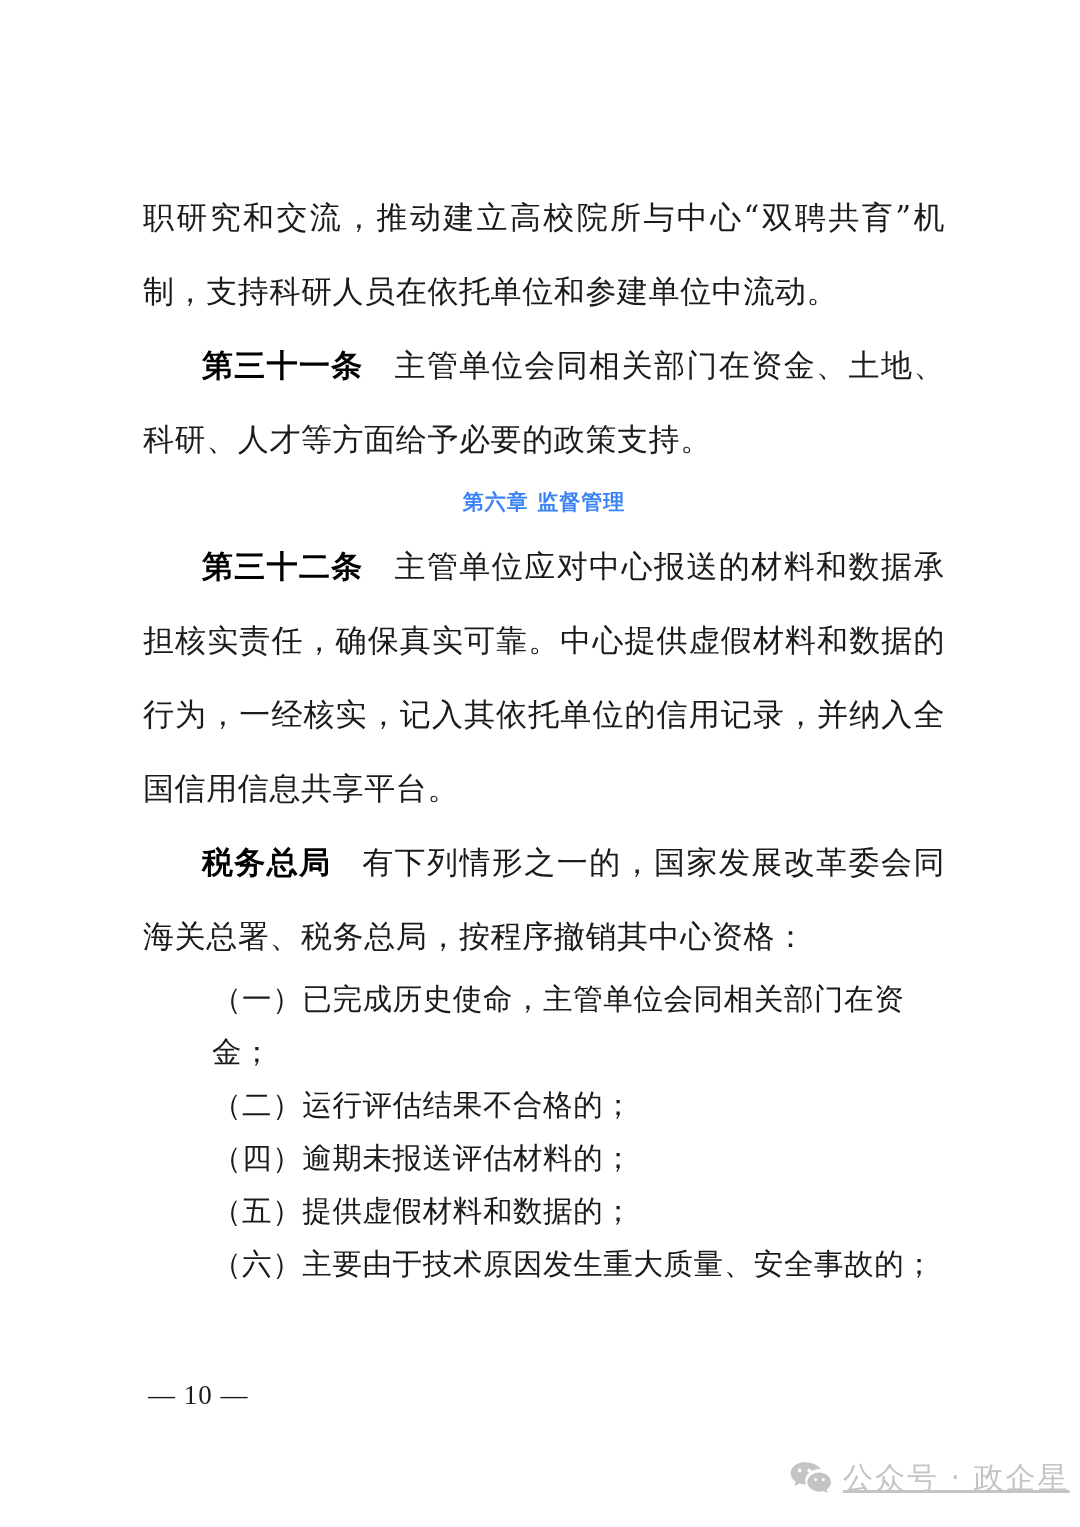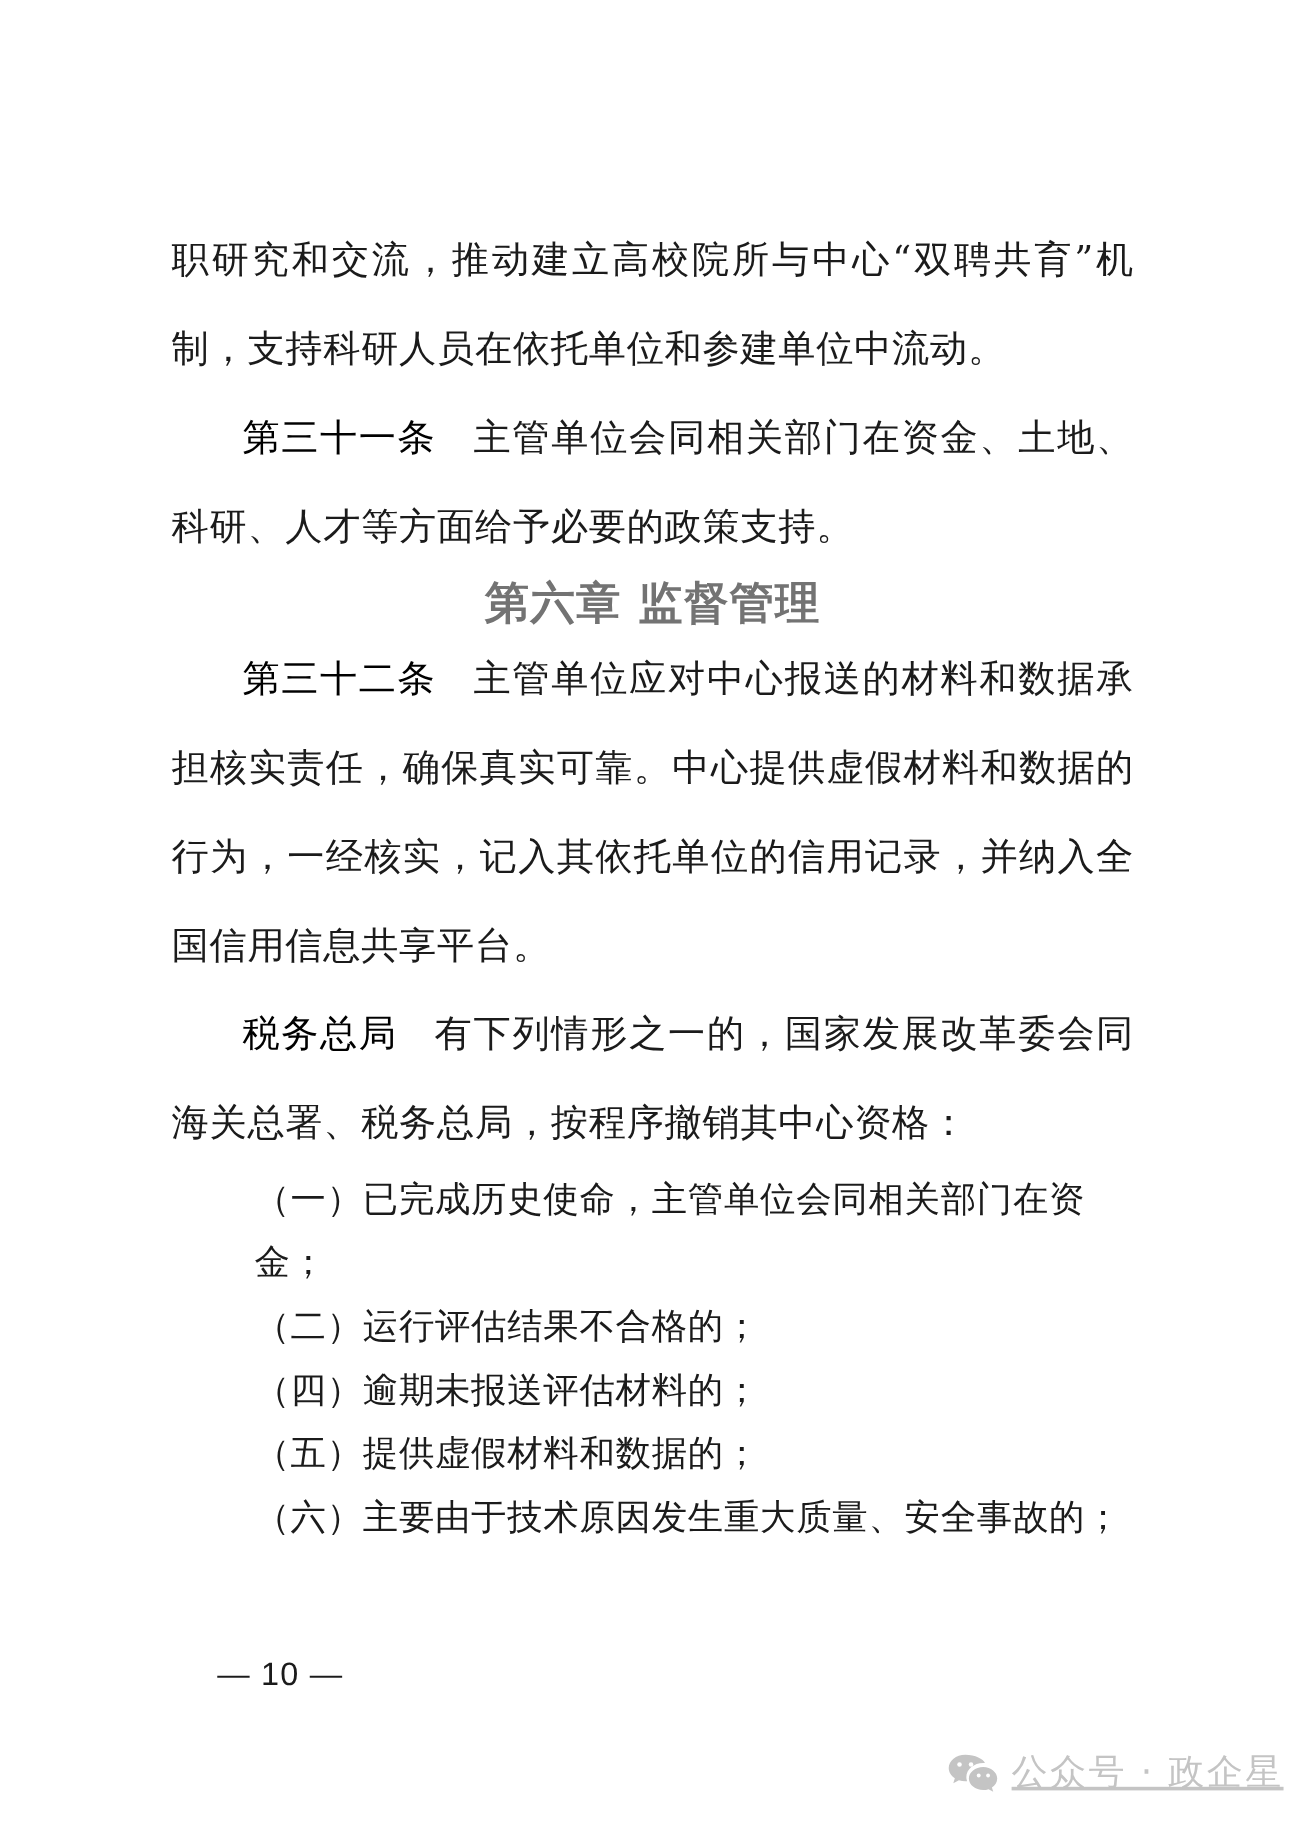--- a/index.html
+++ b/index.html
@@ -45,36 +45,36 @@
   .para.indent {
     text-indent: 59px;
   }
   .para.cont {
     text-indent: 0;
   }
 
   
   .art-num {
     font-family: "DejaVu Sans", "Liberation Sans", sans-serif;
-    font-weight: normal;
+    font-weight: bold;
     color: #000000;
     letter-spacing: 0.5px;
   }
   .art-gap {
     display: inline-block;
     width: 30px;
   }
 
   
   .chapter {
     font-family: "DejaVu Sans", "Liberation Sans", sans-serif;
     font-weight: bold;
-    font-size: 37px;
+    font-size: 21px;
     line-height: 53px;
-    color: #737373;
+    color: #3b82f6;
     text-align: center;
     margin: 0;
     letter-spacing: 1px;
   }
 
   
   .listitem {
     font-family: "DejaVu Serif", "Liberation Serif", serif;
     font-size: 29.5px;
     line-height: 53px;
@@ -83,26 +83,25 @@
     padding-left: 69px;
     letter-spacing: 0.6px;
     text-align: left;
   }
 
   
   .page-number {
     position: absolute;
     left: 148px;
     top: 1378px;
-    font-family: Liberation Sans, sans-serif;
+    font-family: Liberation Serif, serif;
     font-size: 27px;
     line-height: 34px;
     color: #1b1b1b;
     letter-spacing: 1px;
-    margin-left: 33px;
   }
 
   .watermark {
     position: absolute;
     left: 790px;
     top: 1458px;
     display: flex;
     align-items: center;
     gap: 11px;
     color: #c4c4c4;

